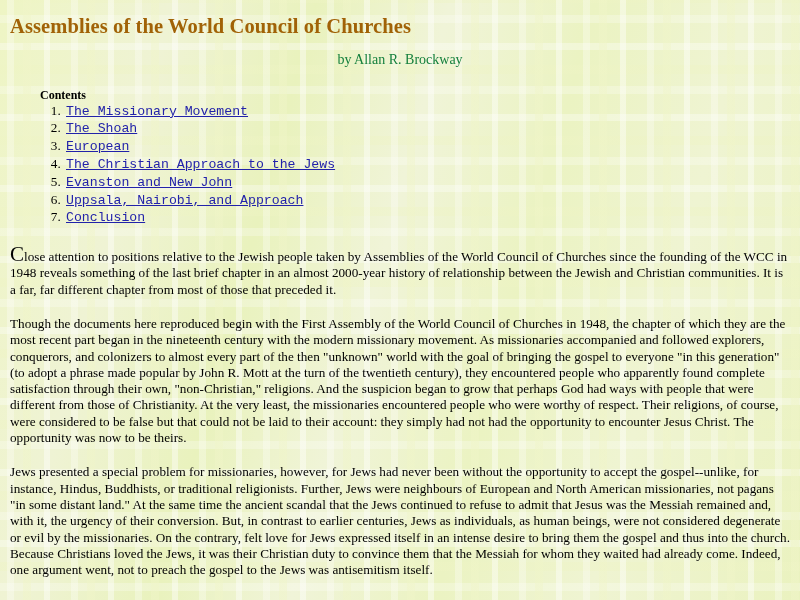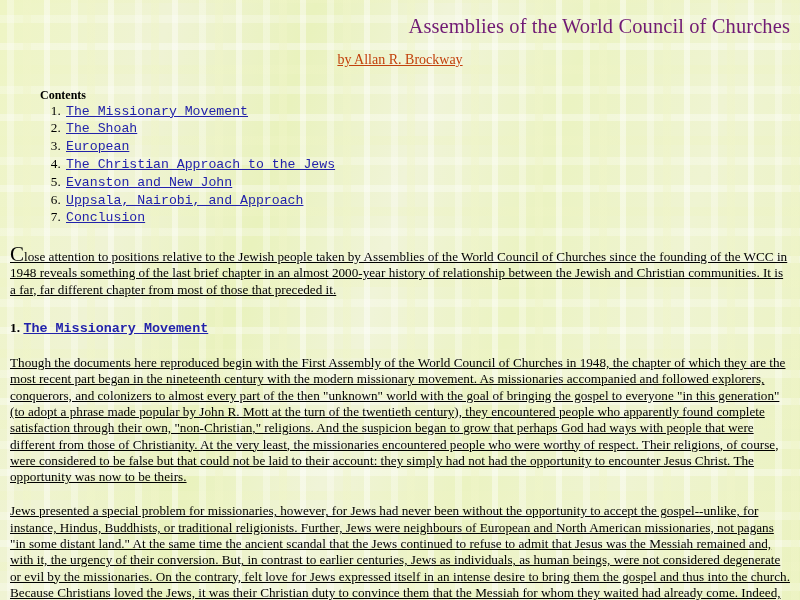--- a/index.html
+++ b/index.html
@@ -56,34 +56,33 @@
         #eaf2bf 100%);
   }
 
   .page {
     padding: 0 10px;
     box-sizing: border-box;
     width: 800px;
   }
 
   .doc-title {
-    text-align: right;
-    color: #701a75;
-    font-weight: normal;
+    text-align: left;
+    color: #a16207;
+    font-weight: bold;
     font-size: 20.5px;
     margin: 14px 0 0 0;
     letter-spacing: 0.1px;
   }
 
   .byline {
     text-align: center;
     font-size: 14px;
     margin: 12px 0 0 0;
-    color: #c2410c;
-    text-decoration: underline;
+    color: #15803d;
   }
 
   .contents-block {
     margin: 20px 0 0 30px;
   }
 
   .contents-label {
     font-weight: bold;
     font-size: 12px;
     margin: 0;
@@ -105,21 +104,20 @@
     color: #2222aa;
     text-decoration: underline;
     font-family: Liberation Mono, monospace;
   }
 
   p.body-para {
     margin: 18px 0 0 0;
     text-align: left;
     font-size: 13.2px;
     line-height: 1.235;
-    text-decoration: underline;
   }
 
   p.lead-para {
     margin-top: 22px;
   }
 
   .dropcap {
     font-size: 21px;
     line-height: 0;
   }
@@ -158,18 +156,17 @@
       <li><a class="doc-link" href="#">European</a></li>
       <li><a class="doc-link" href="#">The Christian Approach to the Jews</a></li>
       <li><a class="doc-link" href="#">Evanston and New John</a></li>
       <li><a class="doc-link" href="#">Uppsala, Nairobi, and Approach</a></li>
       <li><a class="doc-link" href="#">Conclusion</a></li>
     </ol>
   </div>
 
   <p class="body-para lead-para"><span class="dropcap">C</span><span>lose attention to positions relative to the Jewish people taken by Assemblies of the World Council of Churches since the founding of the WCC in 1948 reveals something of the last brief chapter in an almost 2000-year history of relationship between the Jewish and Christian communities. It is a far, far different chapter from most of those that preceded it.</span></p>
 
-  <h2 class="section-heading"><span class="num">1.</span> <a class="doc-link" href="#">The Missionary Movement</a></h2>
 
   <p class="body-para">Though the documents here reproduced begin with the First Assembly of the World Council of Churches in 1948, the chapter of which they are the most recent part began in the nineteenth century with the modern missionary movement. As missionaries accompanied and followed explorers, conquerors, and colonizers to almost every part of the then "unknown" world with the goal of bringing the gospel to everyone "in this generation" (to adopt a phrase made popular by John R. Mott at the turn of the twentieth century), they encountered people who apparently found complete satisfaction through their own, "non-Christian," religions. And the suspicion began to grow that perhaps God had ways with people that were different from those of Christianity. At the very least, the missionaries encountered people who were worthy of respect. Their religions, of course, were considered to be false but that could not be laid to their account: they simply had not had the opportunity to encounter Jesus Christ. The opportunity was now to be theirs.</p>
   <p class="body-para">Jews presented a special problem for missionaries, however, for Jews had never been without the opportunity to accept the gospel--unlike, for instance, Hindus, Buddhists, or traditional religionists. Further, Jews were neighbours of European and North American missionaries, not pagans "in some distant land." At the same time the ancient scandal that the Jews continued to refuse to admit that Jesus was the Messiah remained and, with it, the urgency of their conversion. But, in contrast to earlier centuries, Jews as individuals, as human beings, were not considered degenerate or evil by the missionaries. On the contrary, felt love for Jews expressed itself in an intense desire to bring them the gospel and thus into the church. Because Christians loved the Jews, it was their Christian duty to convince them that the Messiah for whom they waited had already come. Indeed, one argument went, not to preach the gospel to the Jews was antisemitism itself.</p>
 
 </div>
 
 </body></html>

